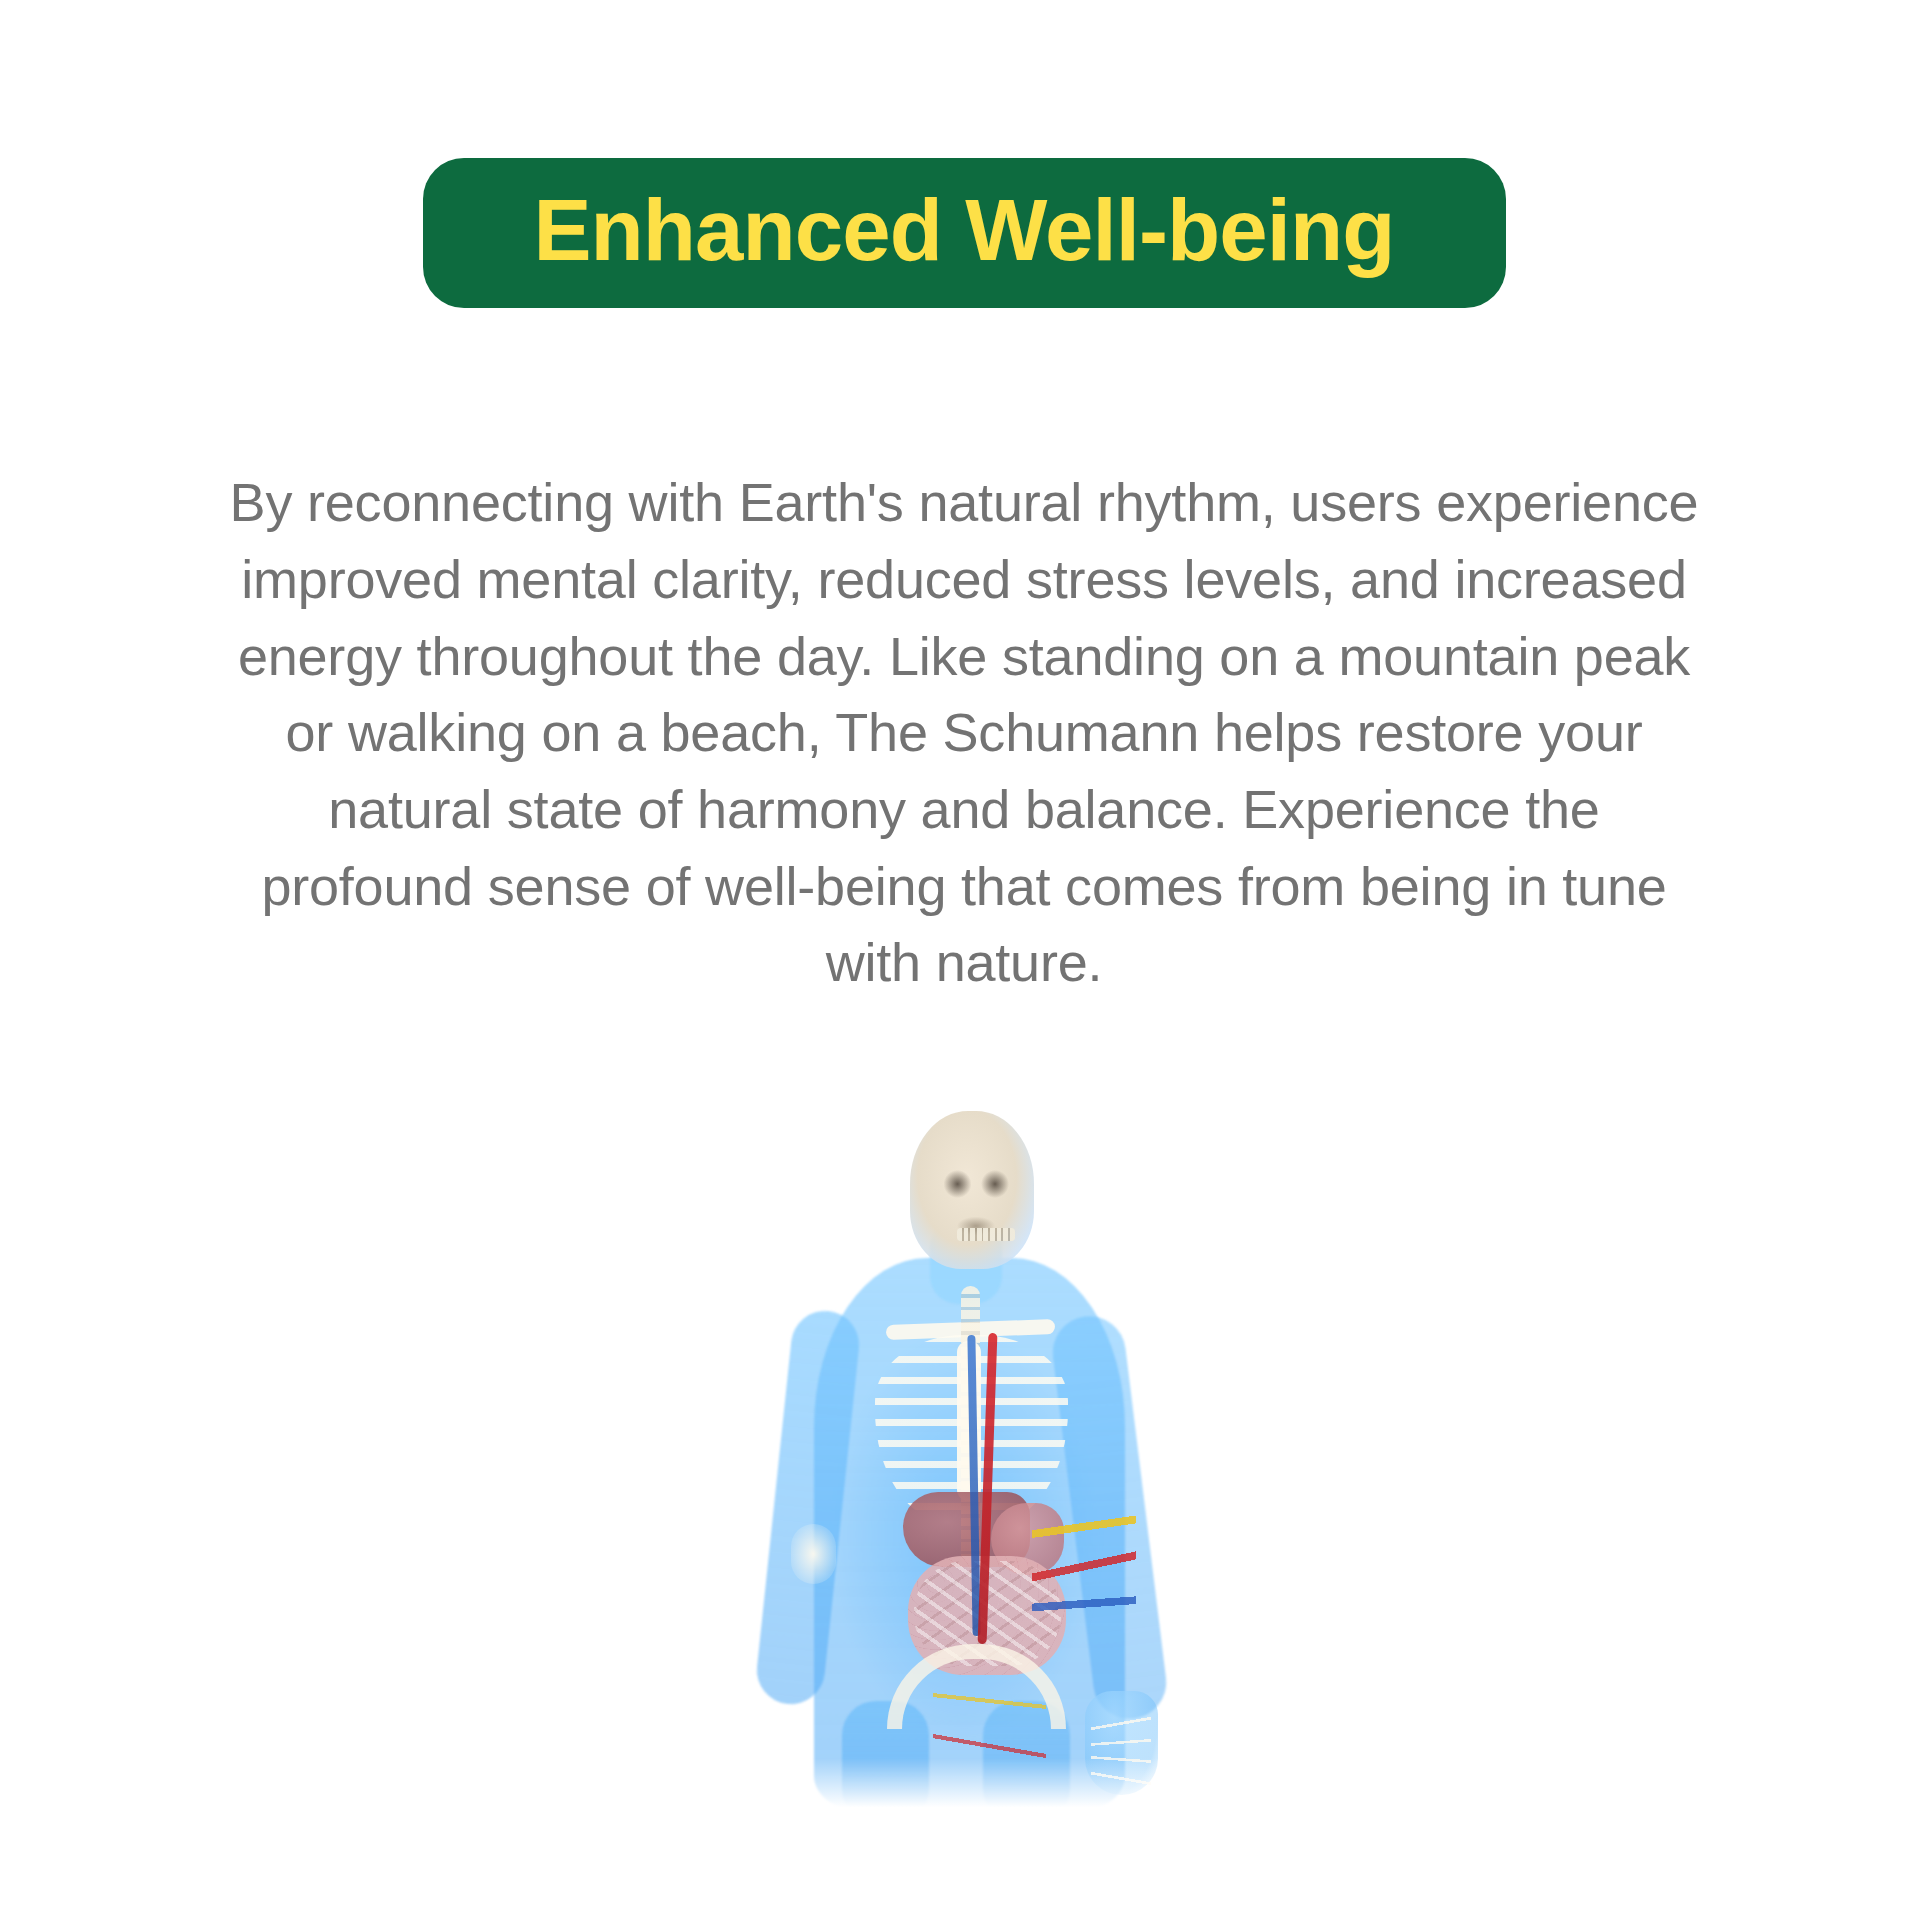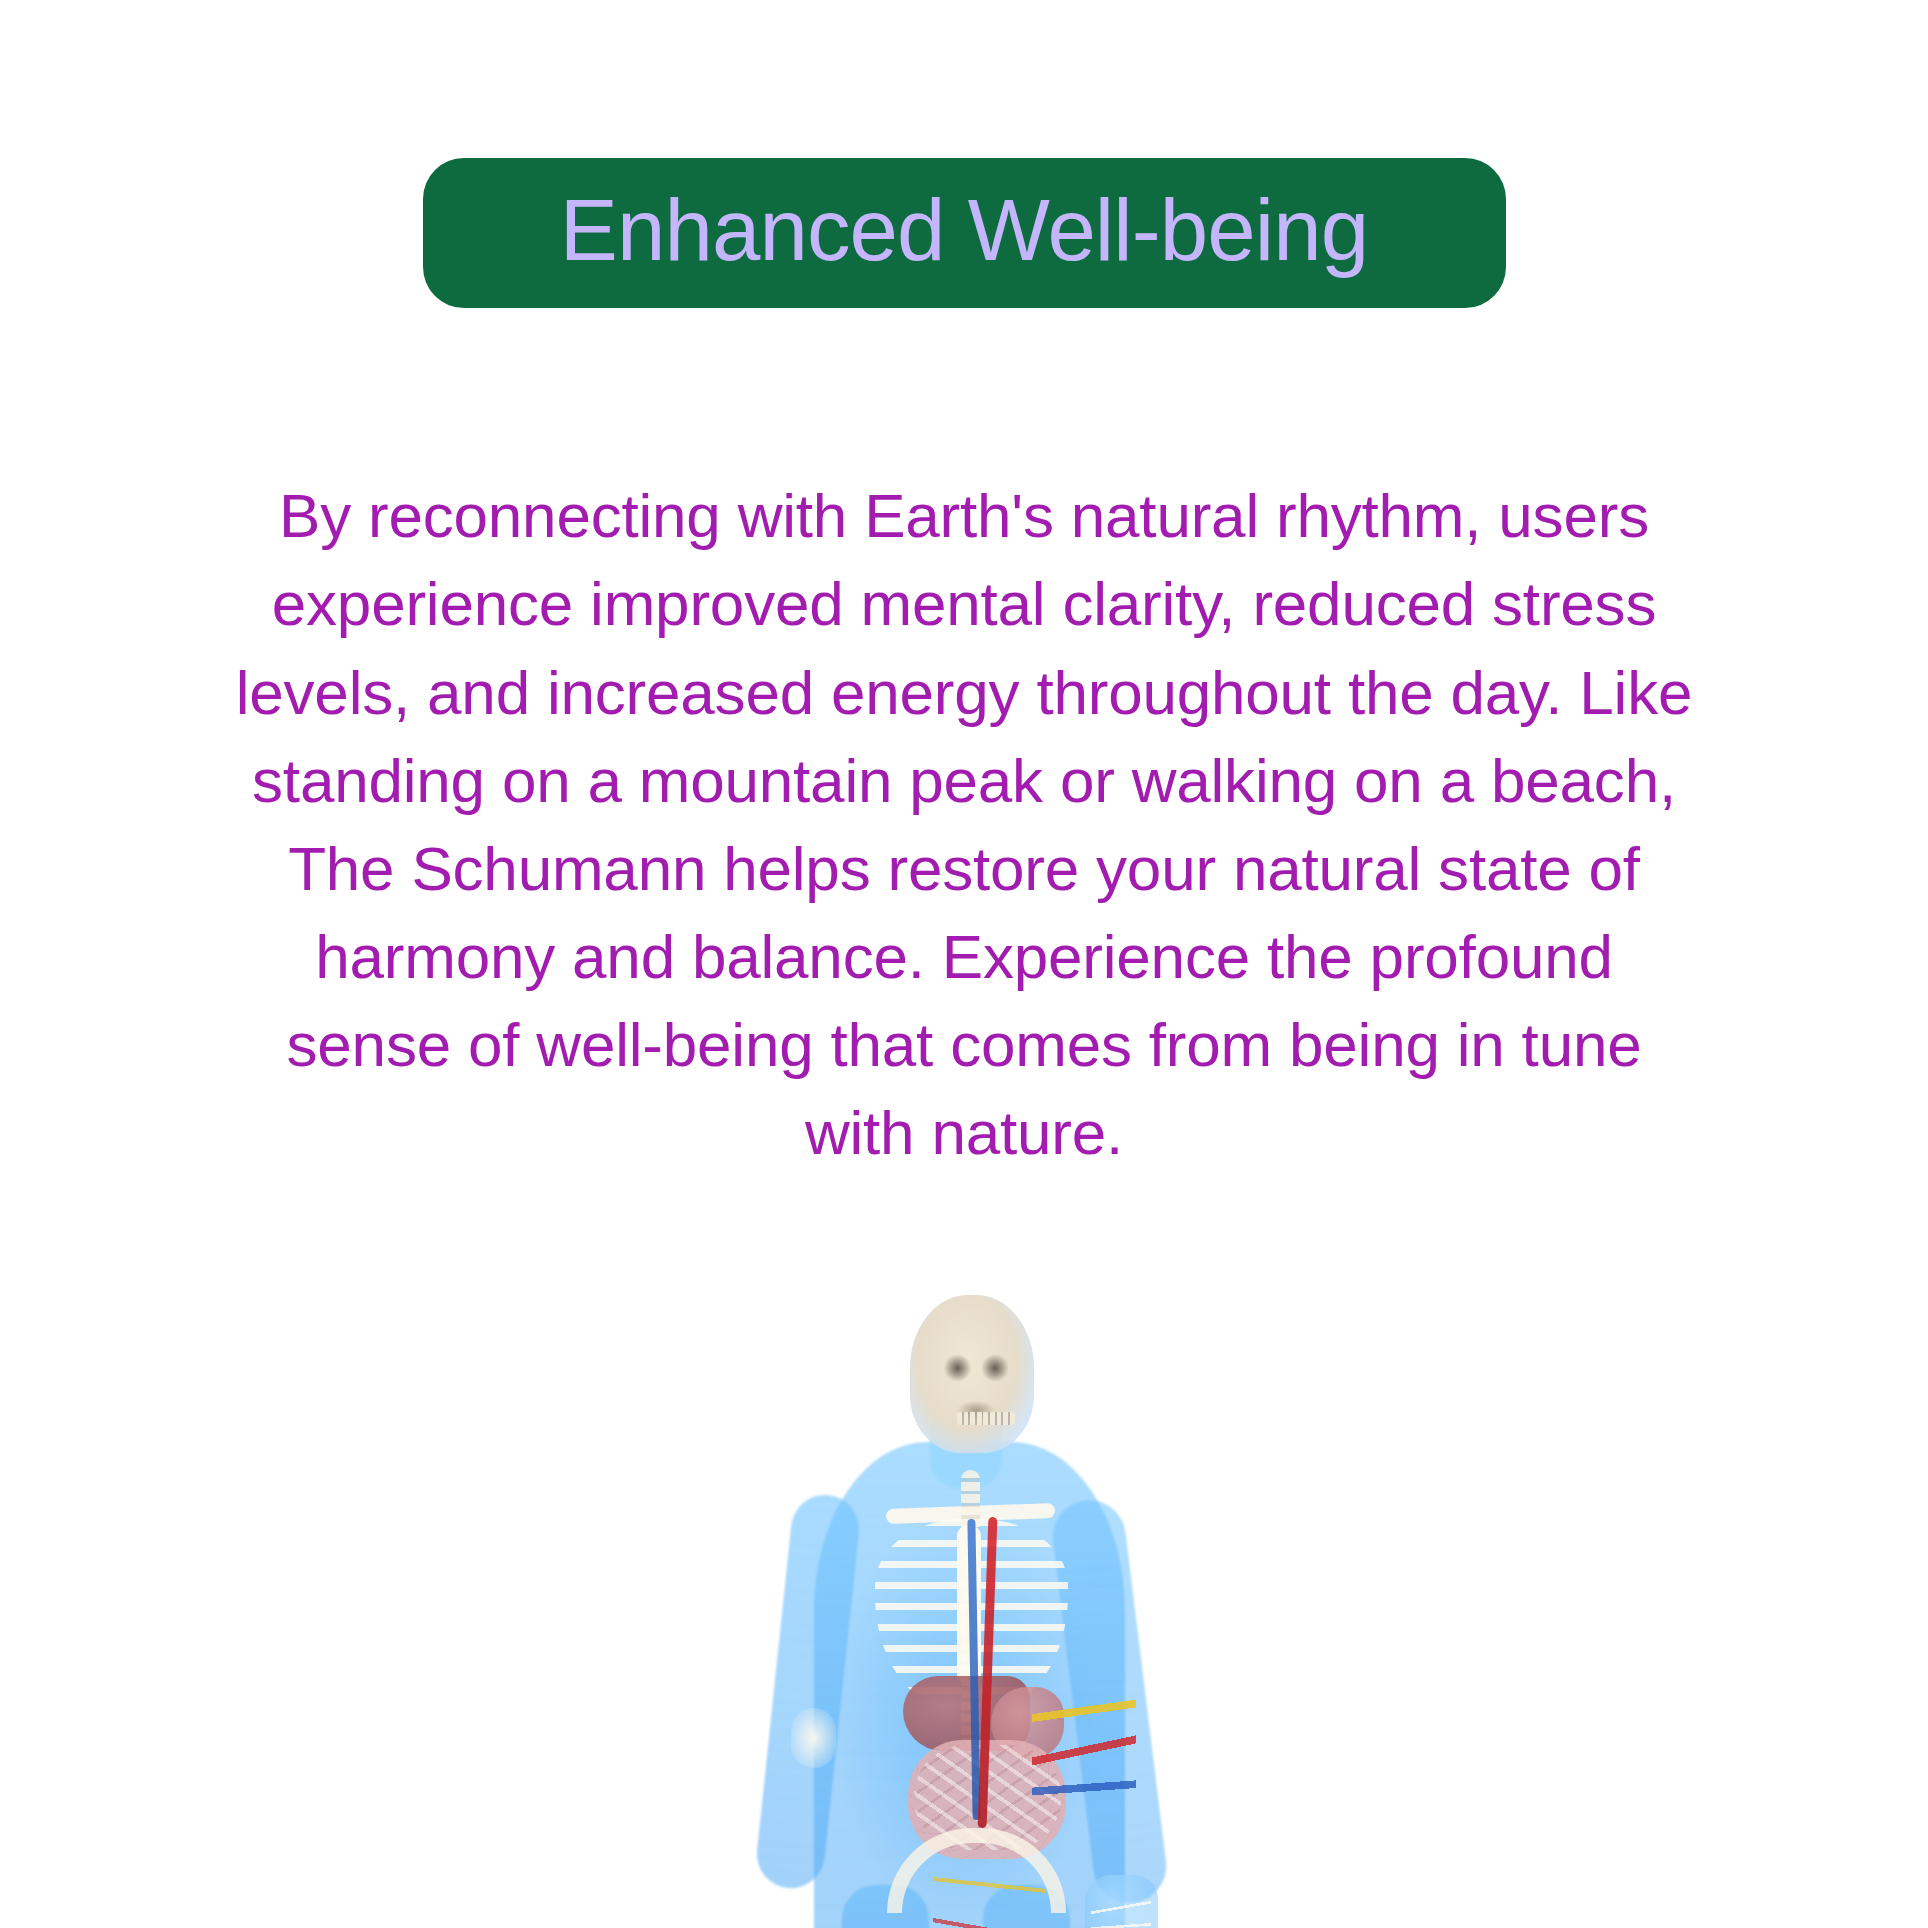--- a/index.html
+++ b/index.html
@@ -32,39 +32,39 @@
     border-radius: 41px;
     padding: 24.5px 58px 32px 58px;
     display: flex;
     align-items: center;
     justify-content: center;
     min-width: 1083px;
     box-sizing: border-box;
   }
 
   .title-text {
-    color: #c4b5fd;
+    color: #fde047;
     font-size: 87px;
-    font-weight: normal;
+    font-weight: bold;
     letter-spacing: -0.9px;
     line-height: 1.08;
     text-align: right;
     white-space: nowrap;
   }
 
   .body-wrap {
     margin-top: 102px;
     width: 1469px;
     display: flex;
     justify-content: center;
   }
 
   .body-text {
-    color: #a21caf;
-    font-size: 62px;
+    color: #737373;
+    font-size: 54px;
     line-height: 1.42;
     text-align: center;
     font-weight: 400;
     letter-spacing: -0.2px;
   }
 
   .figure-area {
     position: relative;
     margin-top: 43px;
     width: 1928px;

